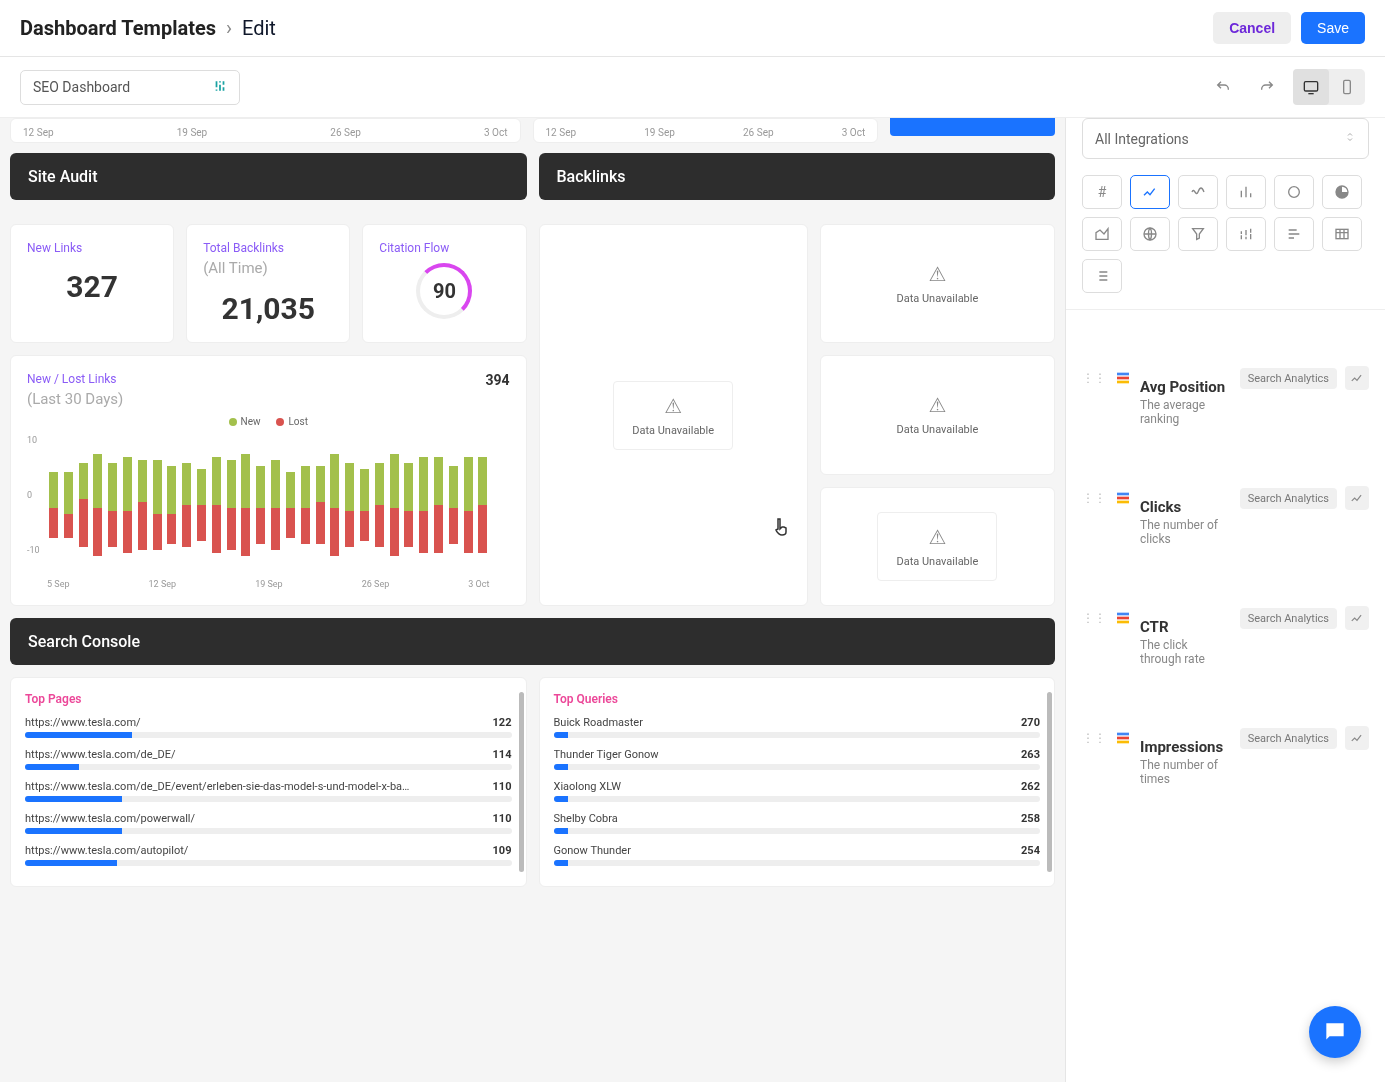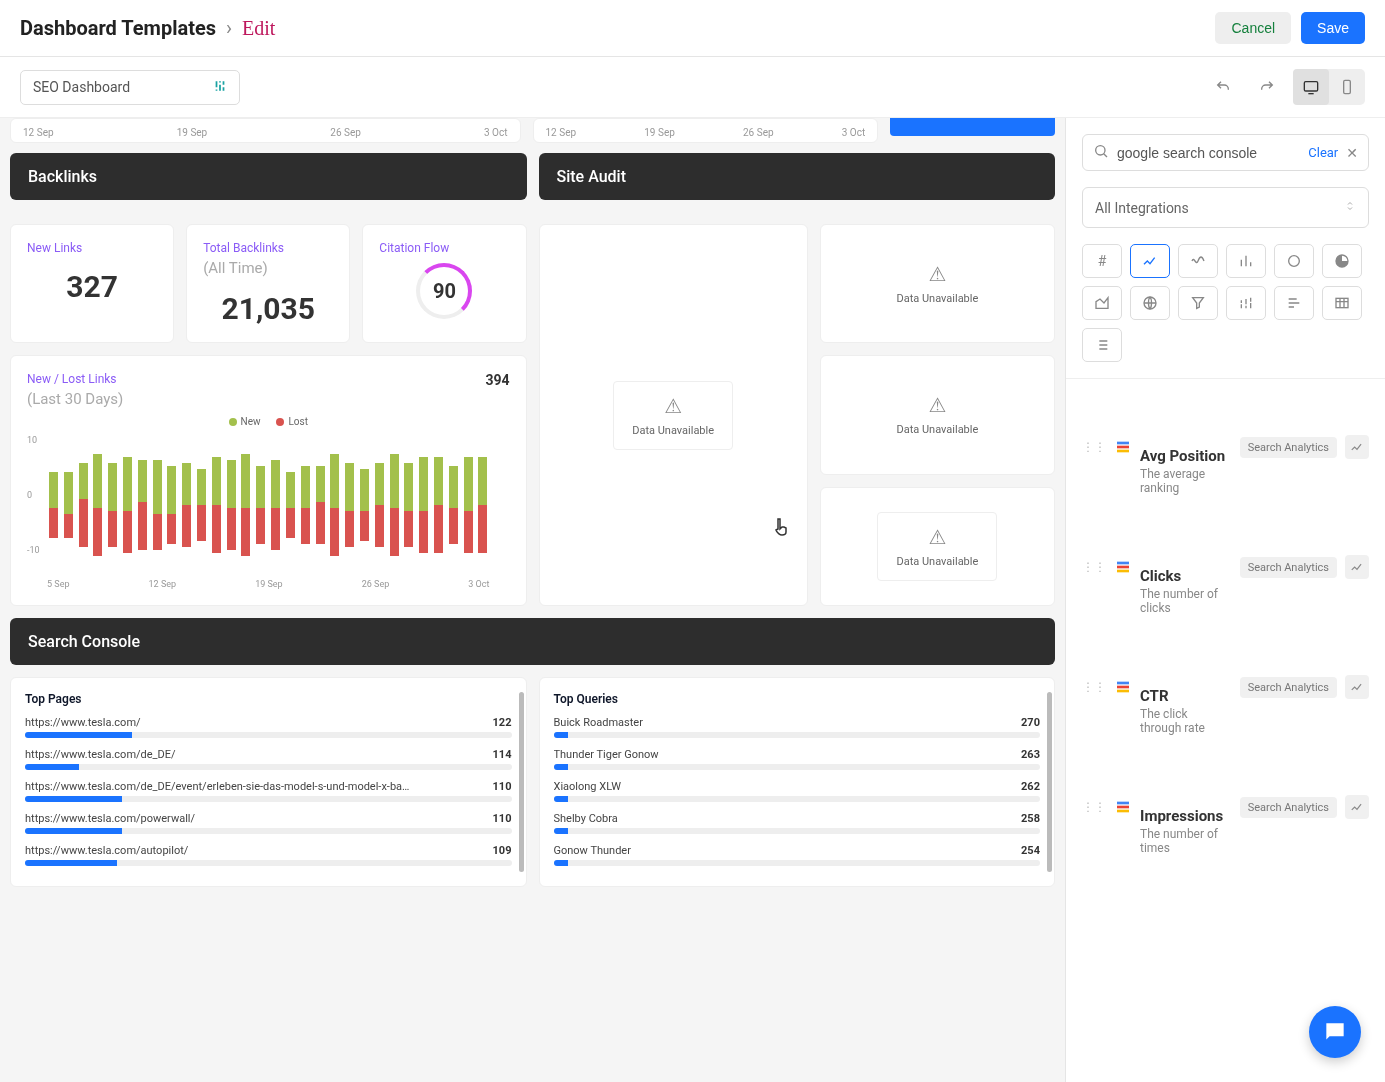--- a/index.html
+++ b/index.html
@@ -2,24 +2,24 @@
 <html><head>
 <meta charset="utf-8">
 <style>
 * { box-sizing: border-box; margin: 0; padding: 0; }
 body { font-family: -apple-system, BlinkMacSystemFont, "Segoe UI", Roboto, sans-serif; background: #f5f5f5; color: #333; font-size: 14px; }
 
 .header { display: flex; align-items: center; justify-content: space-between; padding: 12px 20px; background: #fff; border-bottom: 1px solid #e5e5e5; }
 .breadcrumb { display: flex; align-items: center; gap: 10px; font-size: 20px; }
 .breadcrumb .title { font-weight: 700; color: #222; }
 .breadcrumb .chev { color: #888; }
-.breadcrumb .current { color: #be185d; font-family: Liberation Serif, serif; }
+.breadcrumb .current { color: #0f172a; }
 .header-actions { display: flex; gap: 10px; }
 .btn { padding: 8px 16px; border-radius: 5px; border: none; font-size: 14px; cursor: pointer; }
-.btn-cancel { background: #eee; color: #15803d; }
+.btn-cancel { background: #eee; color: #6d28d9; font-weight: bold; }
 .btn-save { background: #1a73ff; color: #fff; }
 
 .toolbar { display: flex; align-items: center; justify-content: space-between; padding: 12px 20px; background: #fff; border-bottom: 1px solid #eee; }
 .template-name { display: flex; align-items: center; gap: 10px; border: 1px solid #ddd; border-radius: 5px; padding: 8px 12px; width: 220px; justify-content: space-between; }
 .template-name .name { color: #555; }
 .toolbar-right { display: flex; gap: 8px; align-items: center; }
 .icon-btn { width: 36px; height: 36px; display: flex; align-items: center; justify-content: center; border: none; background: transparent; color: #888; border-radius: 4px; cursor: pointer; }
 .icon-btn.active { background: #e0e0e0; color: #333; }
 .device-toggle { display: flex; background: #eee; border-radius: 5px; }
 
@@ -60,21 +60,21 @@
 .y-axis { position: absolute; left: 0; top: 0; bottom: 20px; display: flex; flex-direction: column; justify-content: space-between; font-size: 9px; color: #999; }
 .x-axis { display: flex; justify-content: space-between; font-size: 9px; color: #999; padding: 4px 20px 0; }
 
 .audit-col { flex: 1; display: flex; flex-direction: column; gap: 12px; }
 .unavailable { flex: 1; display: flex; flex-direction: column; align-items: center; justify-content: center; min-height: 90px; }
 .unavailable .warn { font-size: 20px; color: #888; }
 .unavailable .txt { font-size: 11px; color: #666; margin-top: 6px; }
 .unavailable-box { border: 1px solid #eee; border-radius: 4px; padding: 12px 18px; display: flex; flex-direction: column; align-items: center; }
 
 .list-card { flex: 1; padding: 14px; max-height: 210px; overflow: hidden; position: relative; }
-.list-title { font-size: 12px; font-weight: 600; color: #0f172a; margin-bottom: 10px; }
+.list-title { font-size: 12px; font-weight: 600; color: #ec4899; margin-bottom: 10px; }
 .list-row { display: flex; justify-content: space-between; align-items: center; font-size: 11px; margin-bottom: 3px; }
 .list-row .label { color: #444; overflow: hidden; text-overflow: ellipsis; white-space: nowrap; max-width: 80%; }
 .list-row .val { font-weight: 700; }
 .bar-bg { height: 6px; background: #eee; border-radius: 3px; margin-bottom: 10px; overflow: hidden; }
 .bar-fill { height: 100%; background: #1a73ff; }
 .scroll-indicator { position: absolute; right: 2px; top: 14px; bottom: 14px; width: 5px; background: #bbb; border-radius: 3px; }
 
 .search-box { margin: 16px; border: 1px solid #ddd; border-radius: 6px; padding: 8px 10px; display: flex; align-items: center; gap: 8px; }
 .search-box input { flex: 1; border: none; outline: none; font-size: 14px; color: #555; }
 .search-box .clear { color: #1a73ff; font-size: 13px; cursor: pointer; }
@@ -171,24 +171,24 @@
           <span>3 Oct</span>
         </div>
       </div>
       <div style="flex:0.34; position:relative;">
         <div style="position:absolute; top:-6px; left:0; right:0; height:24px; background:#1a73ff; border-radius:0 0 4px 4px;"></div>
       </div>
     </div>
 
     <div class="row">
       <div style="flex:1;">
+        <div class="section-header">Site Audit</div>
+      </div>
+      <div style="flex:1;">
         <div class="section-header">Backlinks</div>
-      </div>
-      <div style="flex:1;">
-        <div class="section-header">Site Audit</div>
       </div>
     </div>
 
     <div class="row">
 
       <div style="flex:1; display:flex; flex-direction:column; gap:12px;">
         <div class="backlinks-stats">
           <div class="card stat-card">
             <div class="card-title">New Links</div>
             <div class="card-value">327</div>
@@ -466,31 +466,20 @@
             <div class="bar-bg">
               <div class="bar-fill" style="width: 3%;"></div>
             </div>
           </div>
       </div>
     </div>
 
   </div>
 
   <div class="sidebar">
-    <div class="search-box">
-      <span>
-        <svg width="16" height="16" viewBox="0 0 24 24" fill="none" stroke="#888" stroke-width="2">
-            <circle cx="11" cy="11" r="7"></circle>
-            <path d="M21 21l-5-5"></path>
-          </svg>
-      </span>
-      <input type="text" value="google search console" style="">
-      <span class="clear">Clear</span>
-      <span class="close">✕</span>
-    </div>
 
     <div class="integration-select">
       <span>All Integrations</span>
       <span>
         <svg width="12" height="16" viewBox="0 0 24 24" fill="none" stroke="#aaa" stroke-width="2">
             <path d="M8 9l4-4 4 4M8 15l4 4 4-4"></path>
           </svg>
       </span>
     </div>
 

